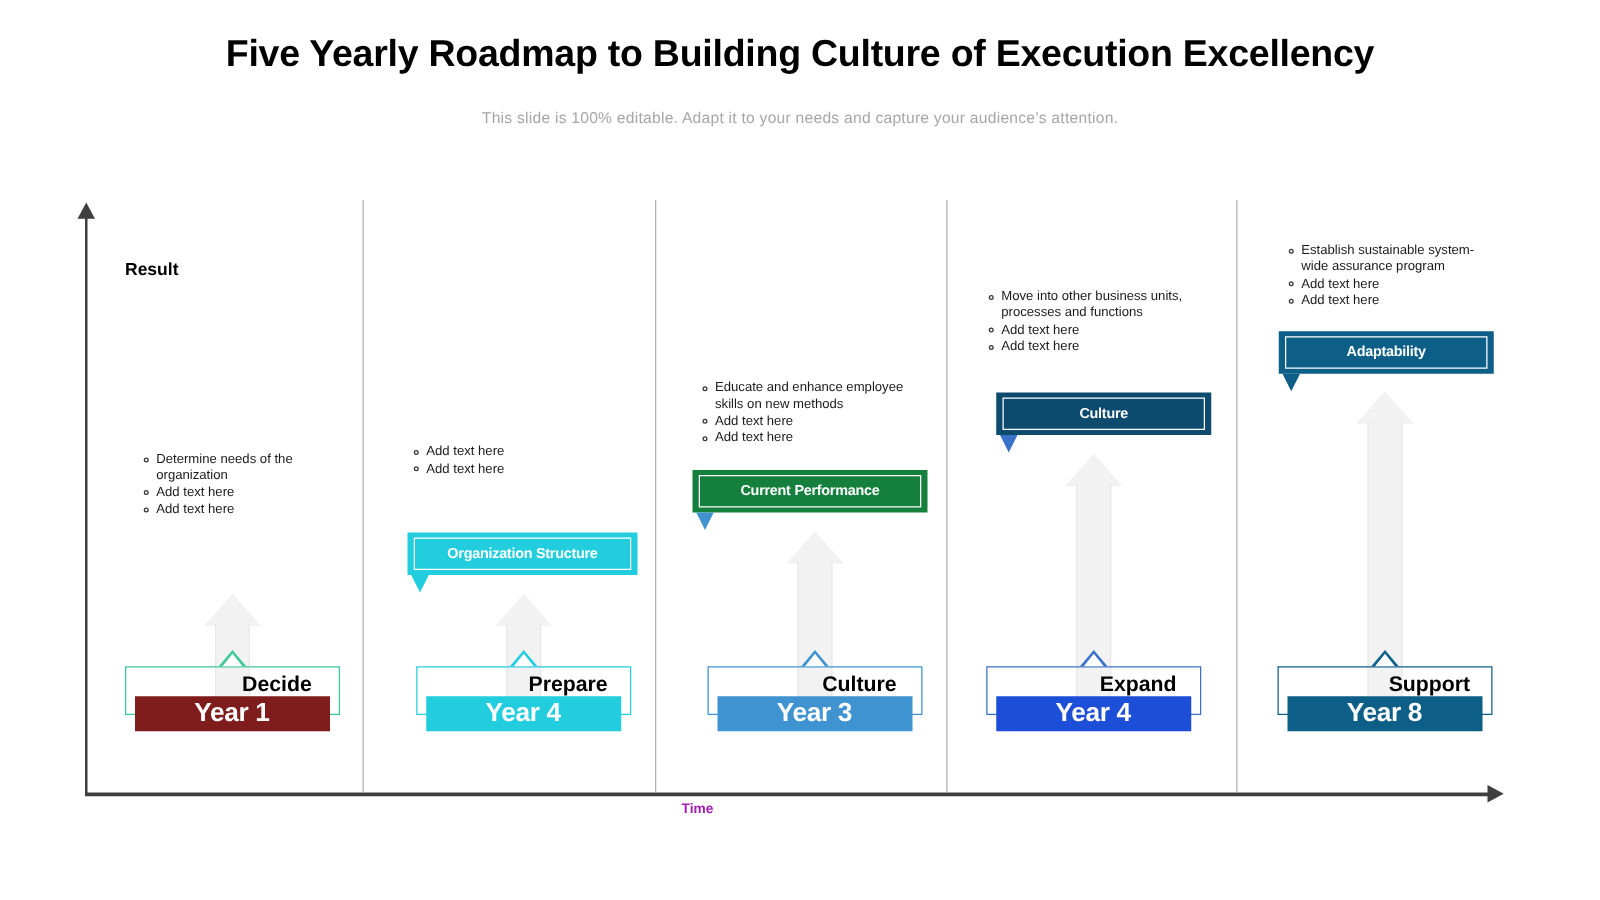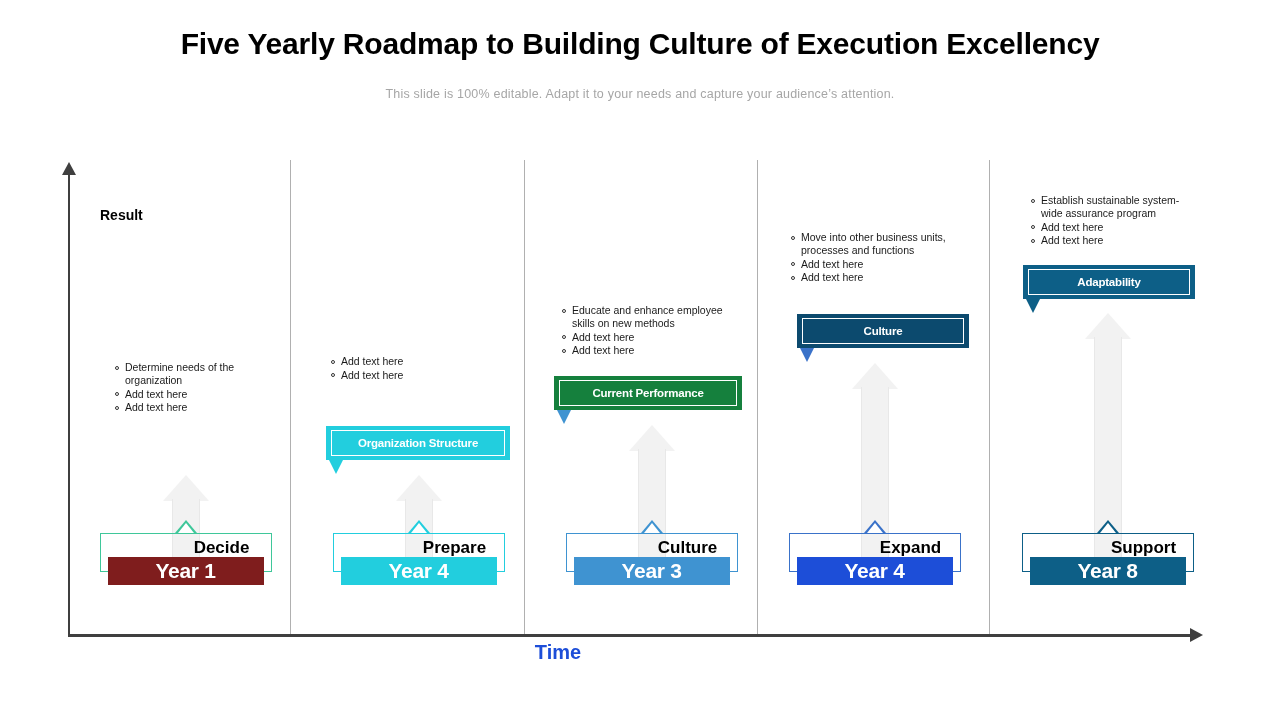--- a/index.html
+++ b/index.html
@@ -82,23 +82,23 @@
     font-size: 14px;
     font-weight: bold;
     color: #000000;
   }
   #time-label {
     position: absolute;
     left: 0;
     top: 641px;
     width: 1116px;
     text-align: center;
-    font-size: 20px;
-    font-weight: bold;
-    color: #1d4ed8;
+    font-size: 11px;
+    font-weight: bold;
+    color: #a21caf;
   }
 
   
   .divider {
     position: absolute;
     top: 160px;
     width: 1px;
     height: 474px;
     background: #b0b0b0;
   }

